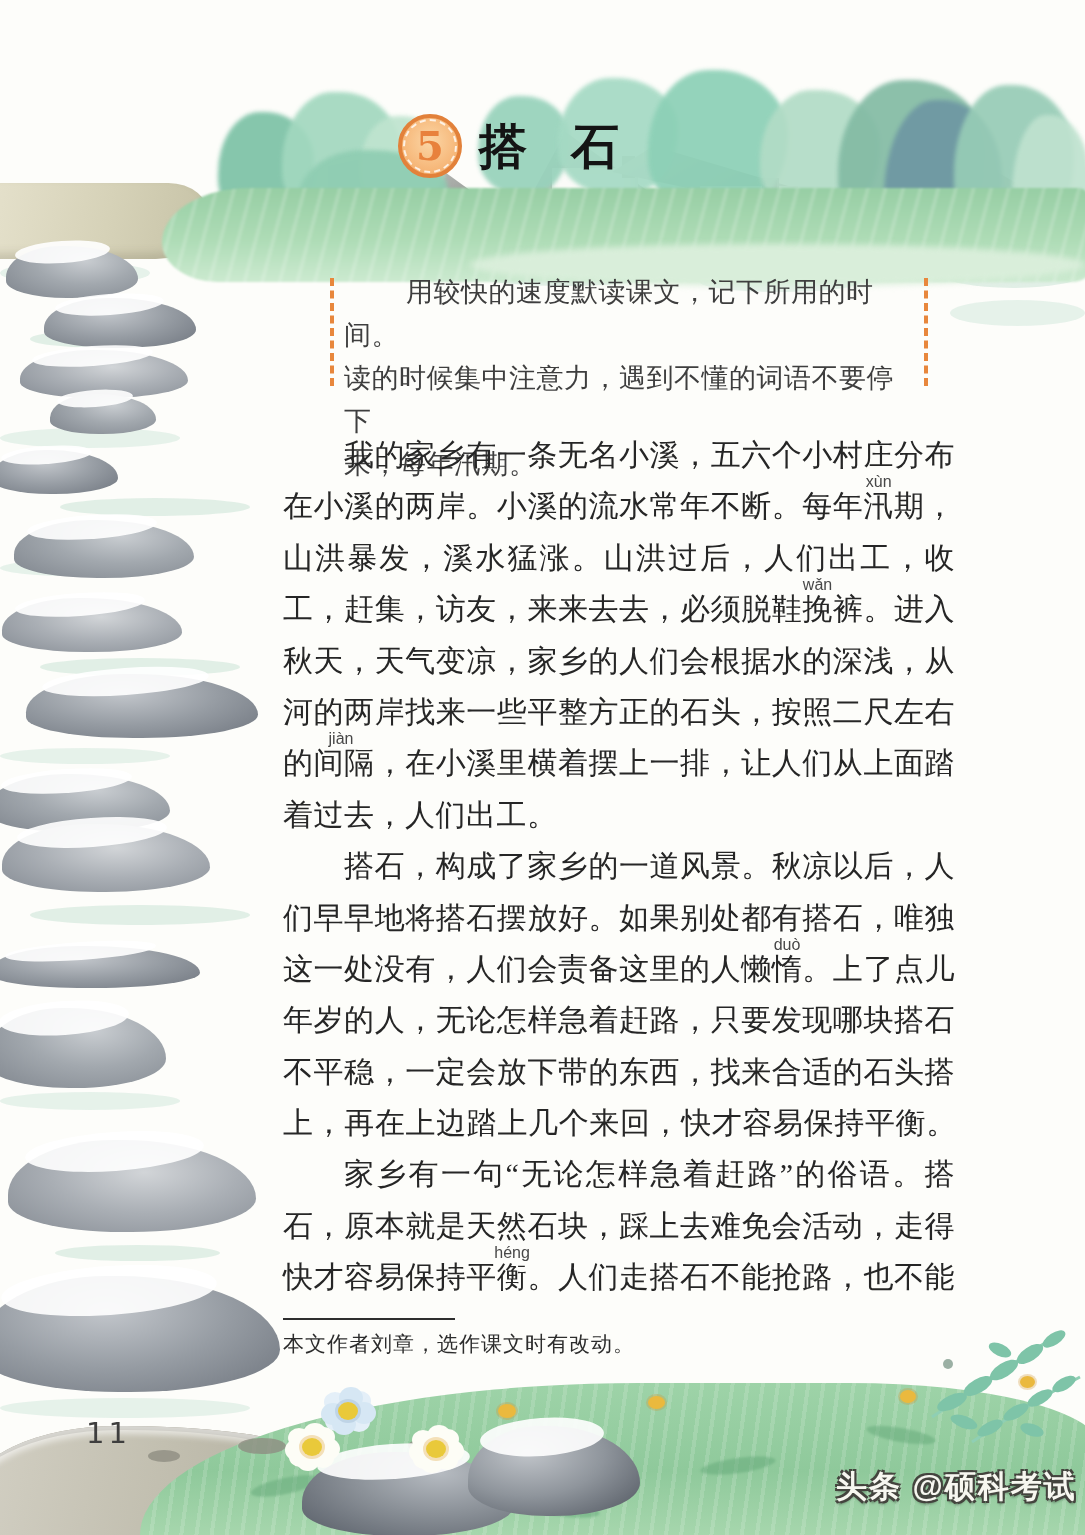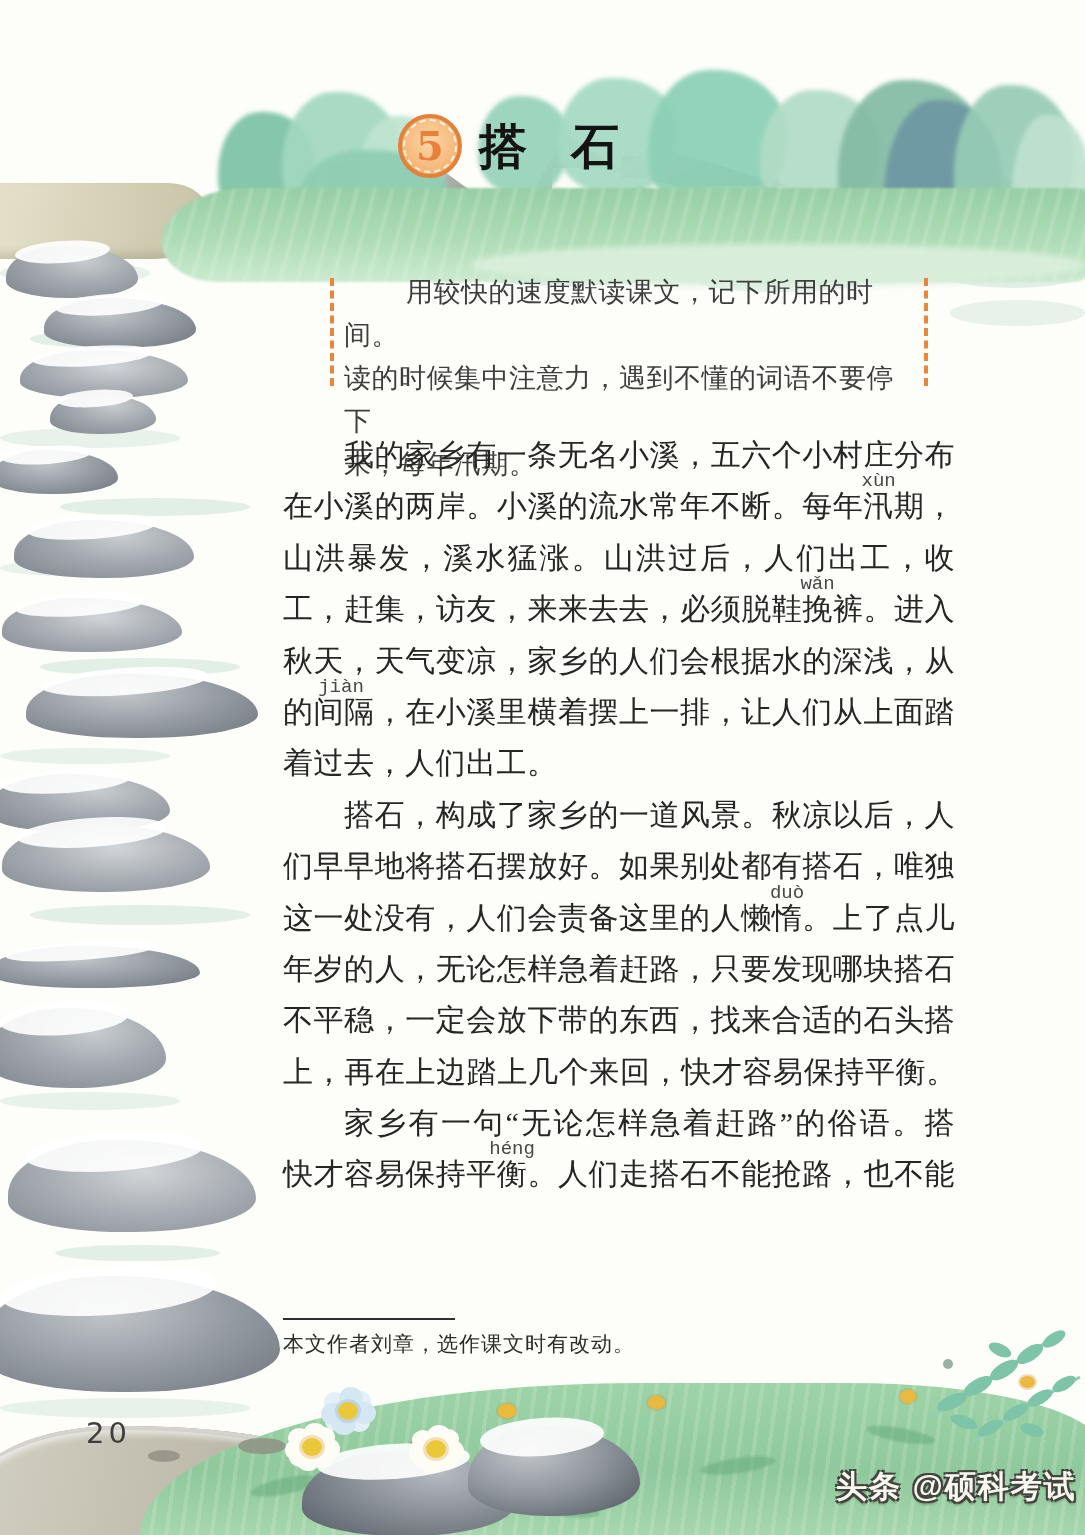--- a/index.html
+++ b/index.html
@@ -111,22 +111,22 @@
   #body-text { left:283px; top:429px; width:672px; font-size:30px; color:#262626; z-index:8; }
   .bodyline {
     position:relative; height:51.4px; line-height:51.4px; letter-spacing:.5px;
     text-align:justify; text-align-last:justify; white-space:nowrap;
   }
   .bodyline.indent { text-indent:61px; }
   .bodyline.end { text-align-last:left; }
   .bodyline.tight { letter-spacing:-1.2px; }
   .py {
     position:absolute; top:-6px; transform:translateX(-50%);
-    font-size:19px; line-height:15px; color:#474747; letter-spacing:0;
-    font-family:Liberation Mono, monospace; white-space:nowrap;
+    font-size:16px; line-height:15px; color:#474747; letter-spacing:0;
+    font-family:Liberation Sans, sans-serif; white-space:nowrap;
   }
   
   #footnote-rule { left:283px; top:1318px; width:172px; height:2px; background:#2e2e2e; z-index:8; }
   #footnote { left:283px; top:1330px; font-size:21px; color:#2c2c2c; letter-spacing:1px; z-index:8; }
   #page-number { left:86px; top:1416px; font-size:29px; color:#3e3e3e; font-family:"DejaVu Sans",sans-serif; letter-spacing:4px; z-index:8; }
   #watermark {
     left:836px; top:1466px; z-index:9; font-size:31px; font-weight:700; letter-spacing:2px;
     font-family:"Liberation Sans",sans-serif; color:#f7f7f0; white-space:nowrap;
     text-shadow:2px 2px 0 #44443e, -2px 2px 0 #44443e, 2px -2px 0 #44443e,
       -2px -2px 0 #44443e, 0 3px 3px rgba(0,0,0,.45);
@@ -249,31 +249,33 @@
     <div class="callout-line">读的时候集中注意力，遇到不懂的词语不要停下</div>
     <div class="callout-line">来，每年汛期。</div>
   </div>
 
   <div id="body-text" class="abs">
       <div class="bodyline indent">我的家乡有一条无名小溪，五六个小村庄分布</div>
       <div class="bodyline">在小溪的两岸。小溪的流水常年不断。每年汛期，<span class="py" style="left: 595.636px;">xùn</span></div>
       <div class="bodyline">山洪暴发，溪水猛涨。山洪过后，人们出工，收</div>
       <div class="bodyline">工，赶集，访友，来来去去，必须脱鞋挽裤。进入<span class="py" style="left: 534.545px;">wǎn</span></div>
       <div class="bodyline">秋天，天气变凉，家乡的人们会根据水的深浅，从</div>
+      <div class="bodyline">河的两岸找来一些平整方正的石头，按照二尺左右</div>
       <div class="bodyline">的间隔，在小溪里横着摆上一排，让人们从上面踏<span class="py" style="left: 58px;">jiàn</span></div>
       <div class="bodyline end">着过去，人们出工。</div>
       <div class="bodyline indent">搭石，构成了家乡的一道风景。秋凉以后，人</div>
       <div class="bodyline">们早早地将搭石摆放好。如果别处都有搭石，唯独</div>
       <div class="bodyline">这一处没有，人们会责备这里的人懒惰。上了点儿<span class="py" style="left: 504px;">duò</span></div>
       <div class="bodyline">年岁的人，无论怎样急着赶路，只要发现哪块搭石</div>
       <div class="bodyline">不平稳，一定会放下带的东西，找来合适的石头搭</div>
       <div class="bodyline tight">上，再在上边踏上几个来回，快才容易保持平衡。</div>
       <div class="bodyline indent">家乡有一句“无论怎样急着赶路”的俗语。搭</div>
+      <div class="bodyline">石，原本就是天然石块，踩上去难免会活动，走得</div>
       <div class="bodyline">快才容易保持平衡。人们走搭石不能抢路，也不能<span class="py" style="left: 229.091px;">héng</span></div>
     </div>
 
   <div id="footnote-rule" class="abs"></div>
   <div id="footnote" class="abs">本文作者刘章，选作课文时有改动。</div>
 
-  <div id="page-number" class="abs">20</div>
+  <div id="page-number" class="abs">11</div>
   <div id="watermark" class="abs">头条 @硕科考试</div>
 
 </div>
 
 </body></html>

